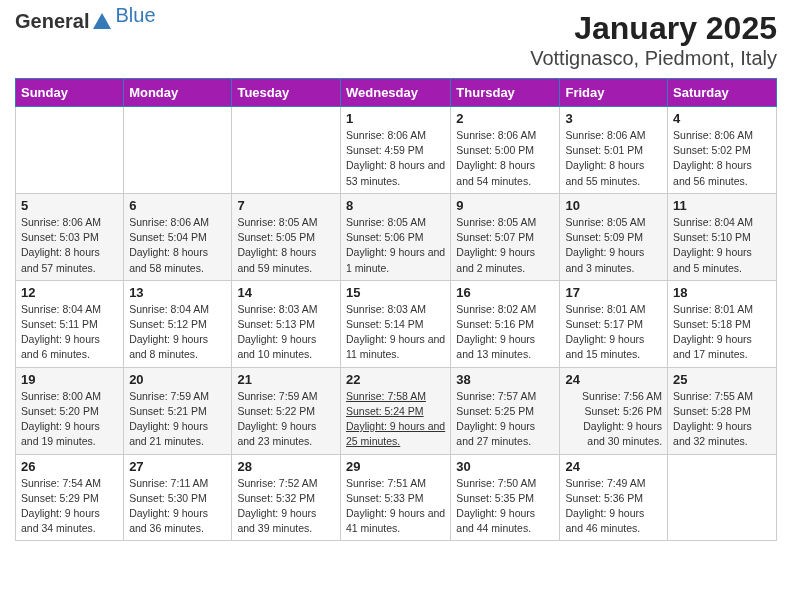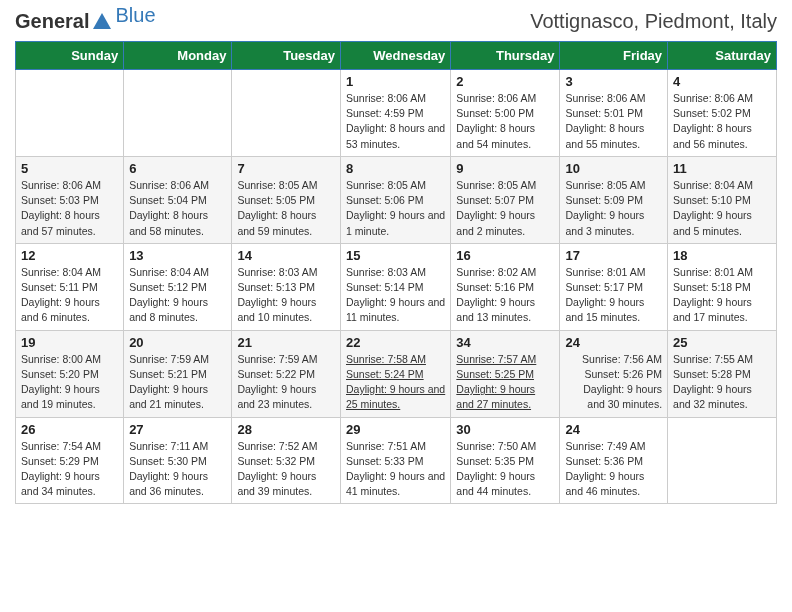--- a/index.html
+++ b/index.html
@@ -40,23 +40,23 @@
     .subtitle {
       font-size: 20px;
       color: #444;
     }
     .calendar-table {
       width: 100%;
       border-collapse: collapse;
       font-size: 11px;
     }
     .calendar-table thead tr th {
-      background-color: #15803d;
+      background-color: #a21caf;
       color: #fff;
-      text-align: right;
+      text-align: left;
       padding: 6px 5px;
       font-size: 13px;
       font-weight: bold;
       border: 1px solid #3579b8;
     }
     .calendar-table tbody tr td {
       border: 1px solid #ccc;
       vertical-align: top;
       padding: 4px 5px;
       width: 113px;
@@ -91,20 +91,21 @@
     <div class="logo">
       <div class="logo-line">
         <span style="font-size:20px;font-weight:bold;color:#333;">General</span>
         <svg width="22" height="22" viewBox="0 0 22 22">
           <polygon points="11,2 20,18 2,18" fill="#3579b8"></polygon>
         </svg>
       </div>
       <span style="font-size:20px;font-weight:normal;color:#3579b8;margin-top:-6px;margin-left:2px;">Blue</span>
     </div>
     <div class="title-section">
+      <div class="main-title">January 2025</div>
       <div class="subtitle">Vottignasco, Piedmont, Italy</div>
     </div>
   </div>
 
   <table class="calendar-table">
     <thead>
       <tr id="header-row">
       <th>Sunday</th>
           <th>Monday</th>
           <th>Tuesday</th>
@@ -251,22 +252,22 @@
 Sunset: 5:22 PM
 Daylight: 9 hours and 23 minutes.</div>
           </td>
           <td>
             <span class="day-number">22</span>
             <div class="day-info" style="white-space: pre-line; text-decoration: underline;">Sunrise: 7:58 AM
 Sunset: 5:24 PM
 Daylight: 9 hours and 25 minutes.</div>
           </td>
           <td>
-            <span class="day-number">34</span>
-            <div class="day-info" style="white-space: pre-line; text-decoration: underline;">Sunrise: 7:57 AM
+            <span class="day-number">38</span>
+            <div class="day-info" style="white-space: pre-line;">Sunrise: 7:57 AM
 Sunset: 5:25 PM
 Daylight: 9 hours and 27 minutes.</div>
           </td>
           <td>
             <span class="day-number">24</span>
             <div class="day-info" style="white-space: pre-line; text-align: right;">Sunrise: 7:56 AM
 Sunset: 5:26 PM
 Daylight: 9 hours and 30 minutes.</div>
           </td>
           <td>

